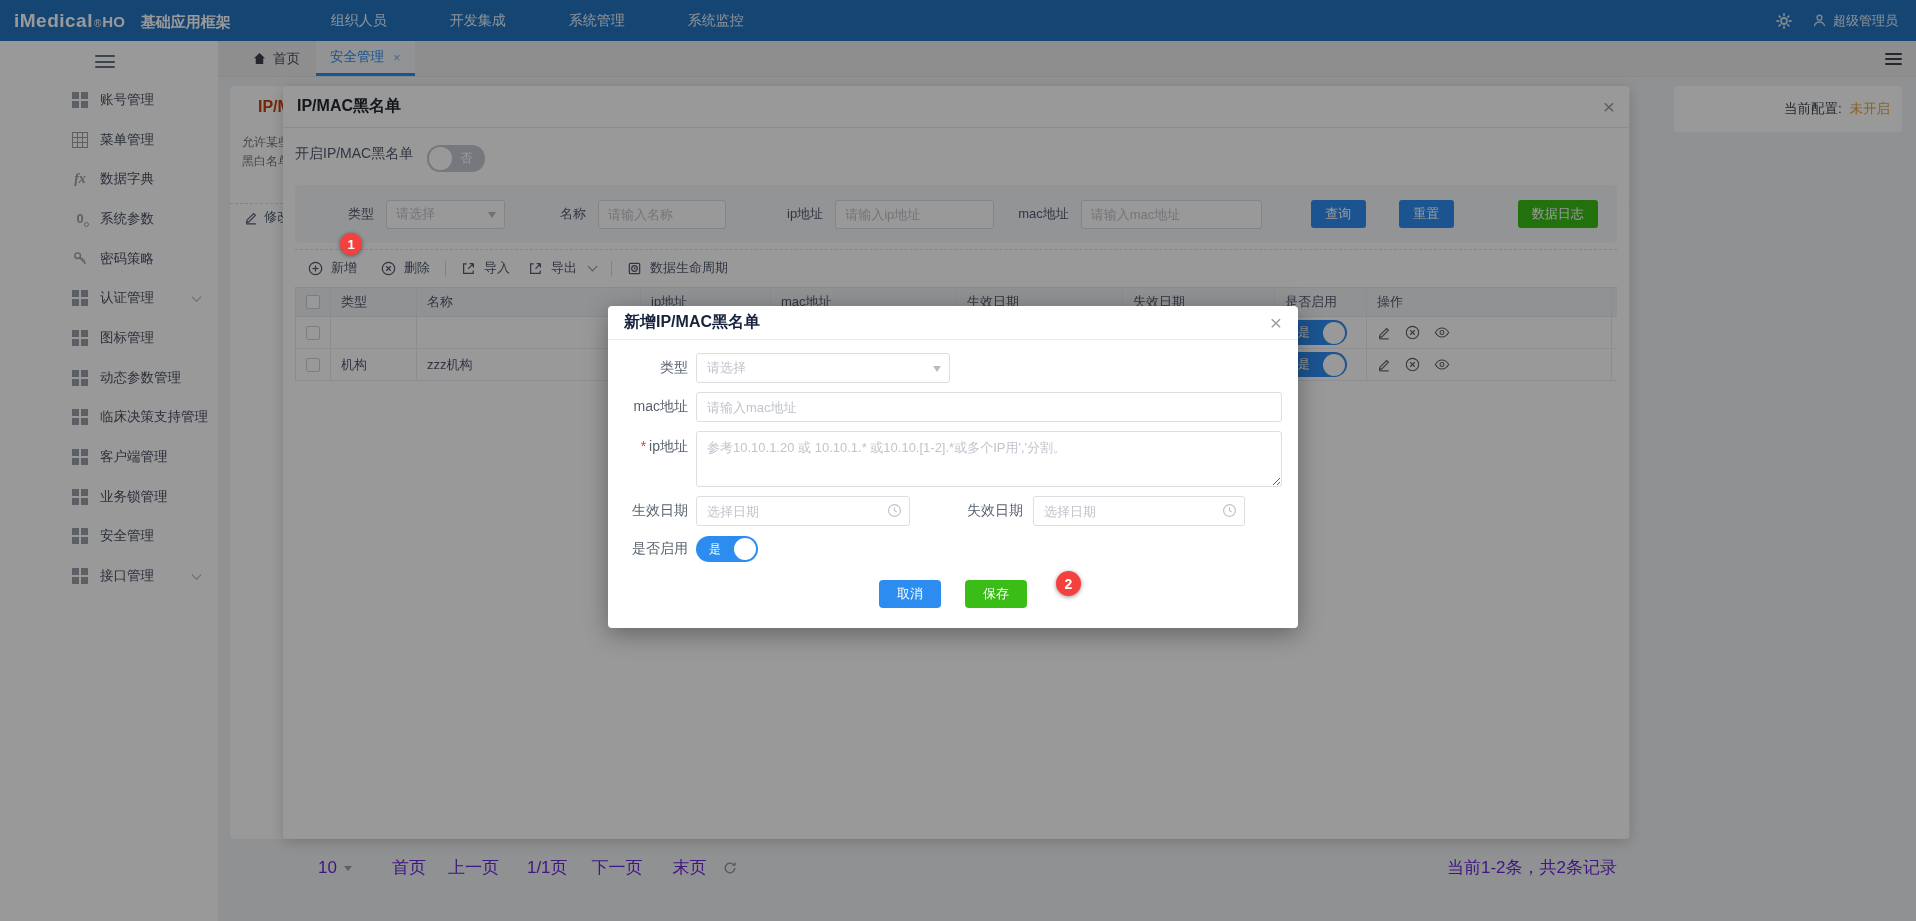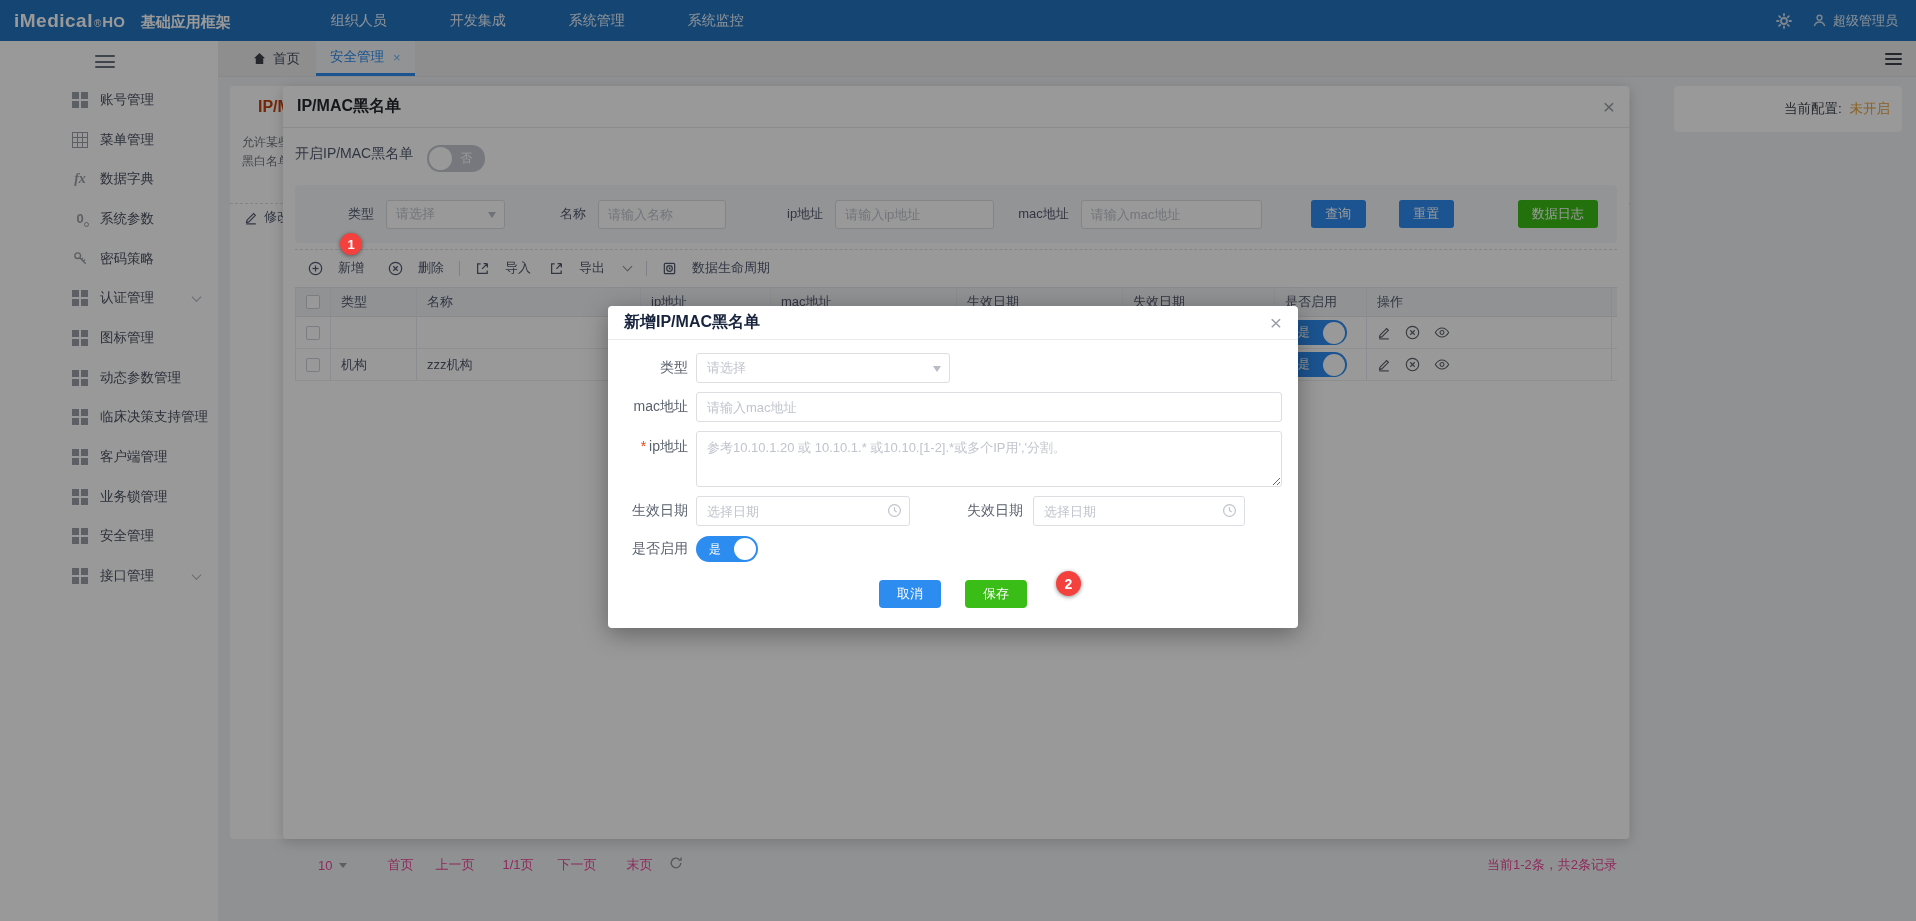--- a/index.html
+++ b/index.html
@@ -62,21 +62,21 @@
 .f-lab{color:#515a6e;margin-right:12px;white-space:nowrap}
 .f-sel{position:relative;height:29px;background:#fff;border:1px solid #dcdee2;border-radius:3px;display:flex;align-items:center;padding:0 24px 0 9px;color:#c0c4cc;cursor:pointer}
 .sel-caret{position:absolute;right:8px;top:11px;width:0;height:0;border:4.5px solid transparent;border-top:6px solid #b8bcc4}
 .f-inp{height:29px;border:1px solid #dcdee2;border-radius:3px;padding:0 9px;font-size:13px;color:#515a6e;outline:none;font-family:inherit}
 input::placeholder,textarea::placeholder{color:#c0c4cc}
 .btn{height:28px;border:none;border-radius:3px;color:#fff;font-size:13px;padding:0 14px;cursor:pointer;font-family:inherit;white-space:nowrap}
 .btn-blue{background:#2d8cf0}
 .btn-green{background:#3bbd17}
 .dash-sep{border-top:1px dashed #dcdee2;margin-top:6px}
 .toolbar{margin-top:9px;display:flex;align-items:center;font-size:13px;color:#515a6e}
-.tb-item{display:flex;align-items:center;gap:15px;cursor:pointer;white-space:nowrap}
+.tb-item{display:flex;align-items:center;gap:8px;cursor:pointer;white-space:nowrap}
 .tb-div{width:1px;height:15px;background:#d4d7dc;margin:0 15px}
 .tb-caret{width:7px;height:7px;border-right:1.4px solid #8a9099;border-bottom:1.4px solid #8a9099;transform:rotate(45deg);margin:-3px 0 0 4px}
 
 .tbl{margin-top:10px}
 .thead,.trow{display:flex}
 .thead{height:30px;background:#f1f3f6;border-top:1px solid #e4e7ec;border-bottom:1px solid #e4e7ec}
 .trow{height:32px;border-bottom:1px solid #ebeef2;background:#fff}
 .th,.td{border-right:1px solid #e8ebf0;display:flex;align-items:center;padding:0 10px;font-size:13px;color:#515a6e;overflow:hidden;white-space:nowrap}
 .th:first-child,.td:first-child{border-left:1px solid #e8ebf0;justify-content:center;padding:0}
 .c1{width:36px}.c2{width:86px}.c3{width:224px}.c4{width:130px}.c5{width:186px}.c6{width:166px}.c7{width:152px}.c8{width:92px}.c9{width:245px}
@@ -84,21 +84,21 @@
 .ops{display:flex;align-items:center;gap:14px}
 .op{cursor:pointer}
 
 .sw{position:relative;border-radius:13px;color:#fff;font-size:12px;display:flex;align-items:center;flex:none;cursor:pointer}
 .sw-on{background:#2d8cf0;width:64px;height:26px;padding-left:13px}
 .sw-on::after{content:"";position:absolute;right:2px;top:2px;width:22px;height:22px;border-radius:50%;background:#fff}
 .sw-sm{width:62px;height:25px}
 .sw-off{background:#c5c9d0;width:58px;height:27px;justify-content:flex-end;padding-right:13px;margin-left:14px}
 .sw-off::after{content:"";position:absolute;left:2px;top:2px;width:23px;height:23px;border-radius:50%;background:#fff}
 
-.pager{position:absolute;left:12px;right:12px;top:711px;display:flex;font-size:13px;color:#ec4899}
+.pager{position:absolute;left:12px;right:12px;top:711px;display:flex;align-items:center;font-size:17px;color:#6d28d9}
 .pg-size{display:flex;align-items:center;gap:7px;margin-left:23px;cursor:pointer}
 .pg-caret{width:0;height:0;border:4px solid transparent;border-top:5.5px solid #9aa0a8;margin-top:5px}
 .pg-a{cursor:pointer;white-space:nowrap}
 .pg-refresh{margin-left:16px;cursor:pointer}
 .pg-summary{margin-left:auto;white-space:nowrap}
 
 
 .overlay{position:absolute;left:0;top:0;width:1916px;height:921px;background:rgba(0,0,0,.40);z-index:50}
 
 

